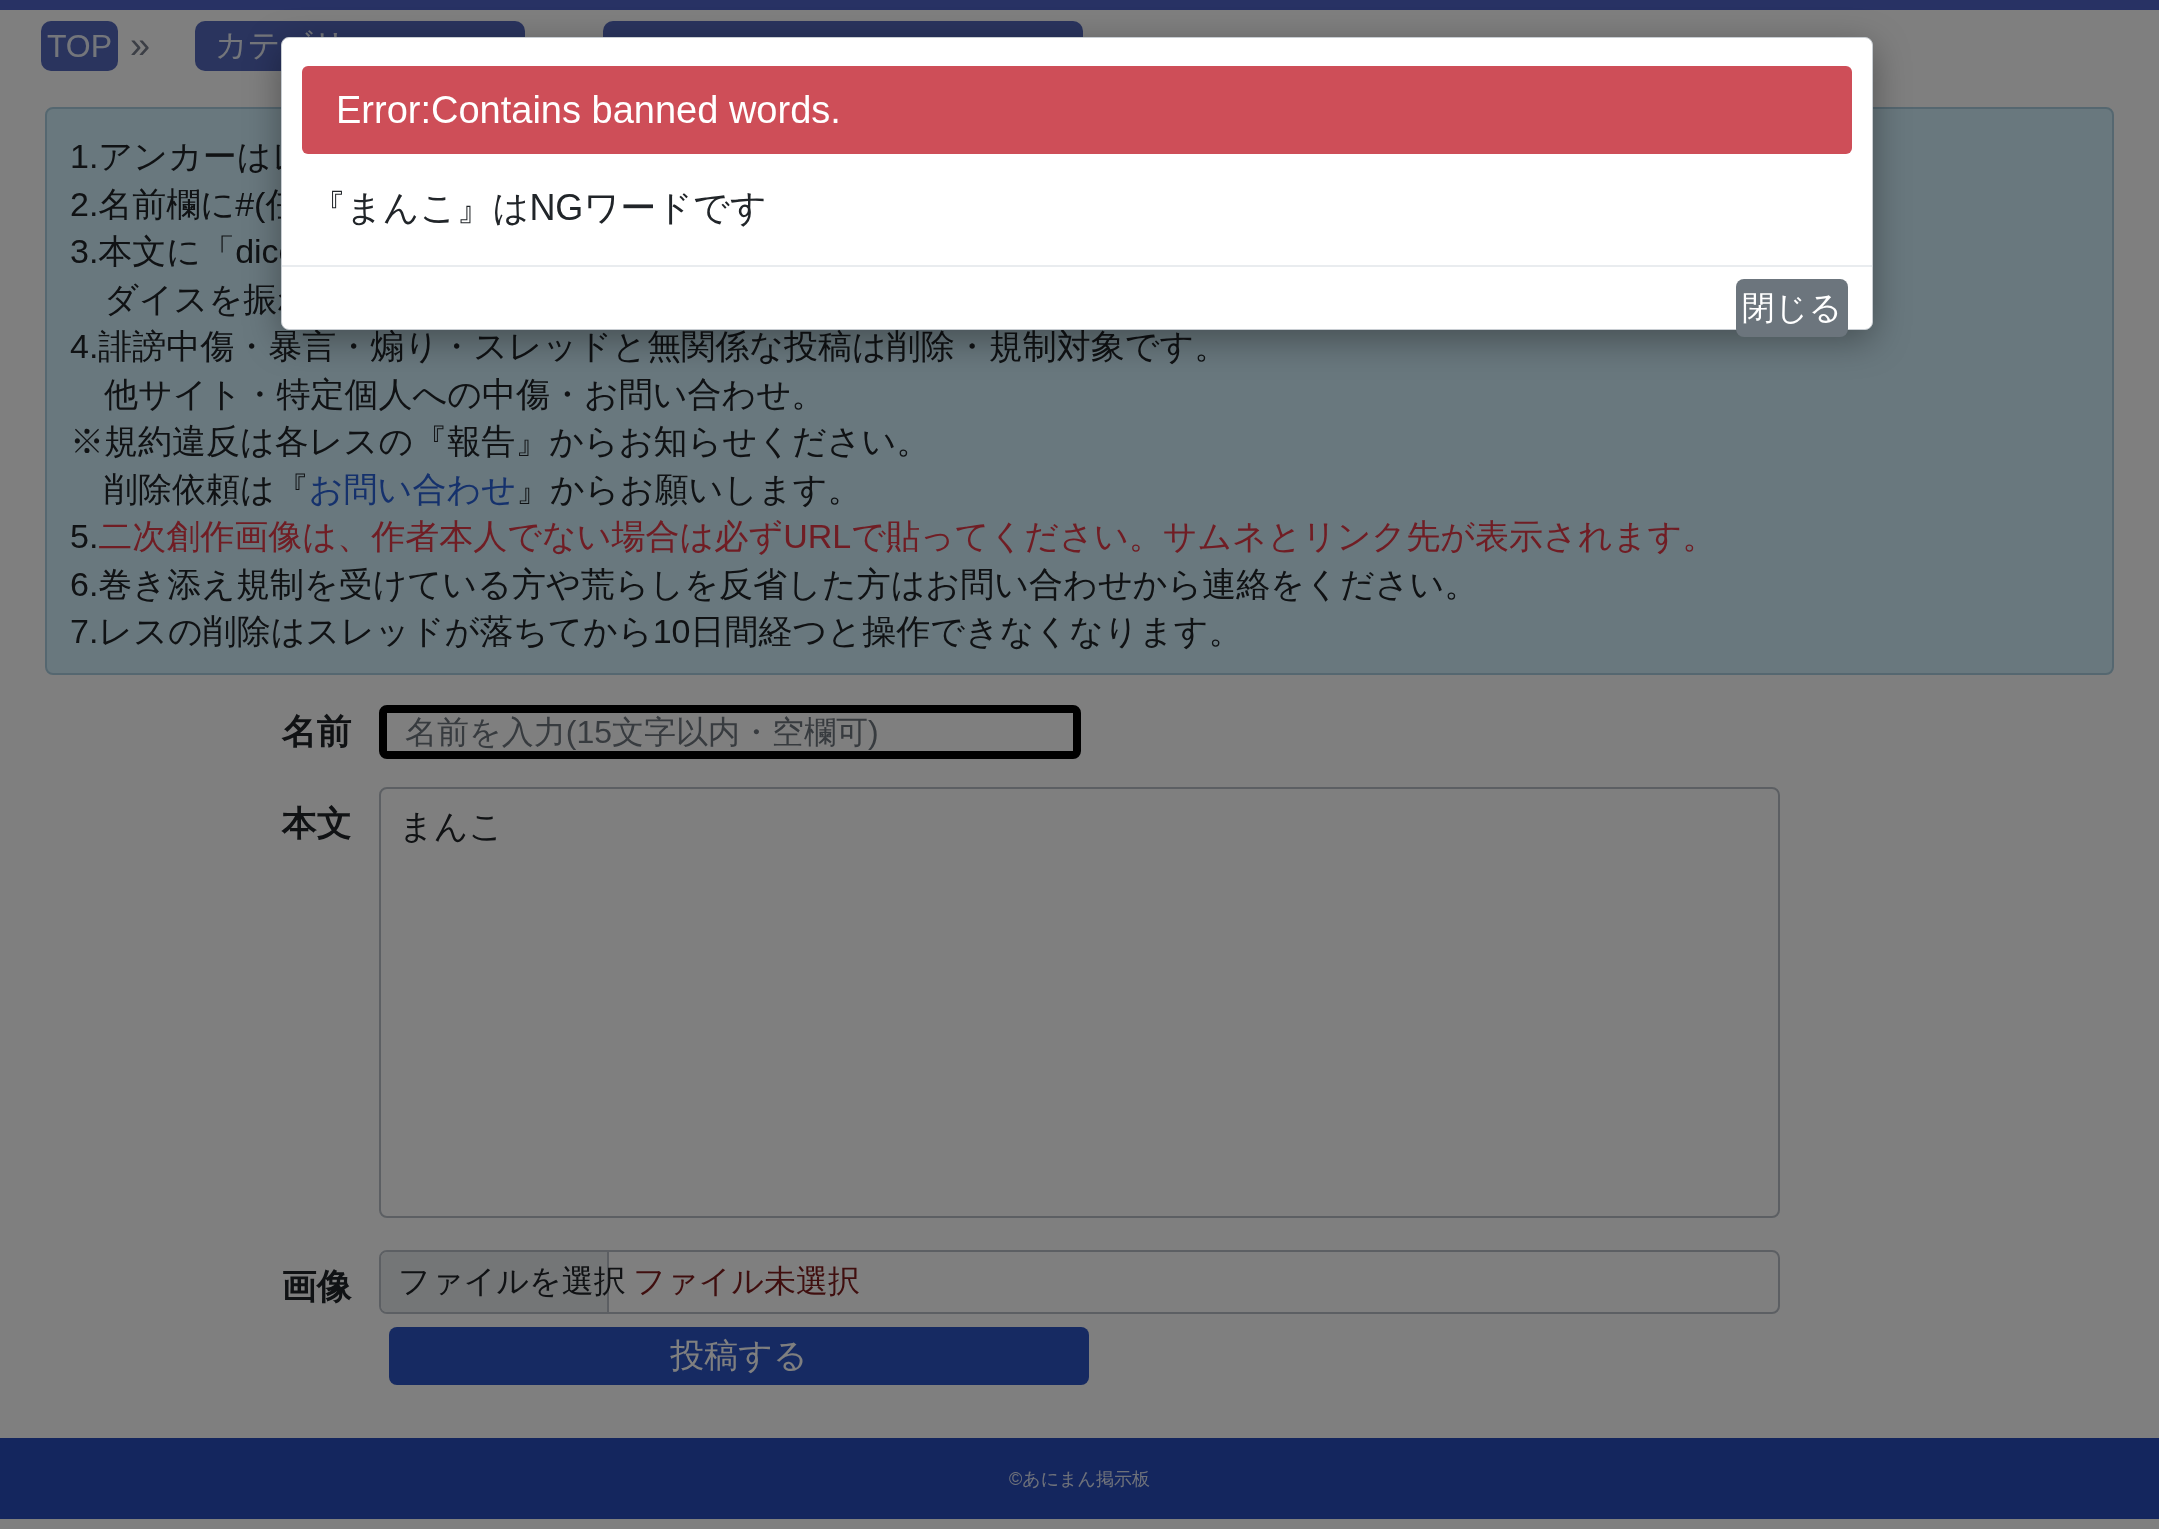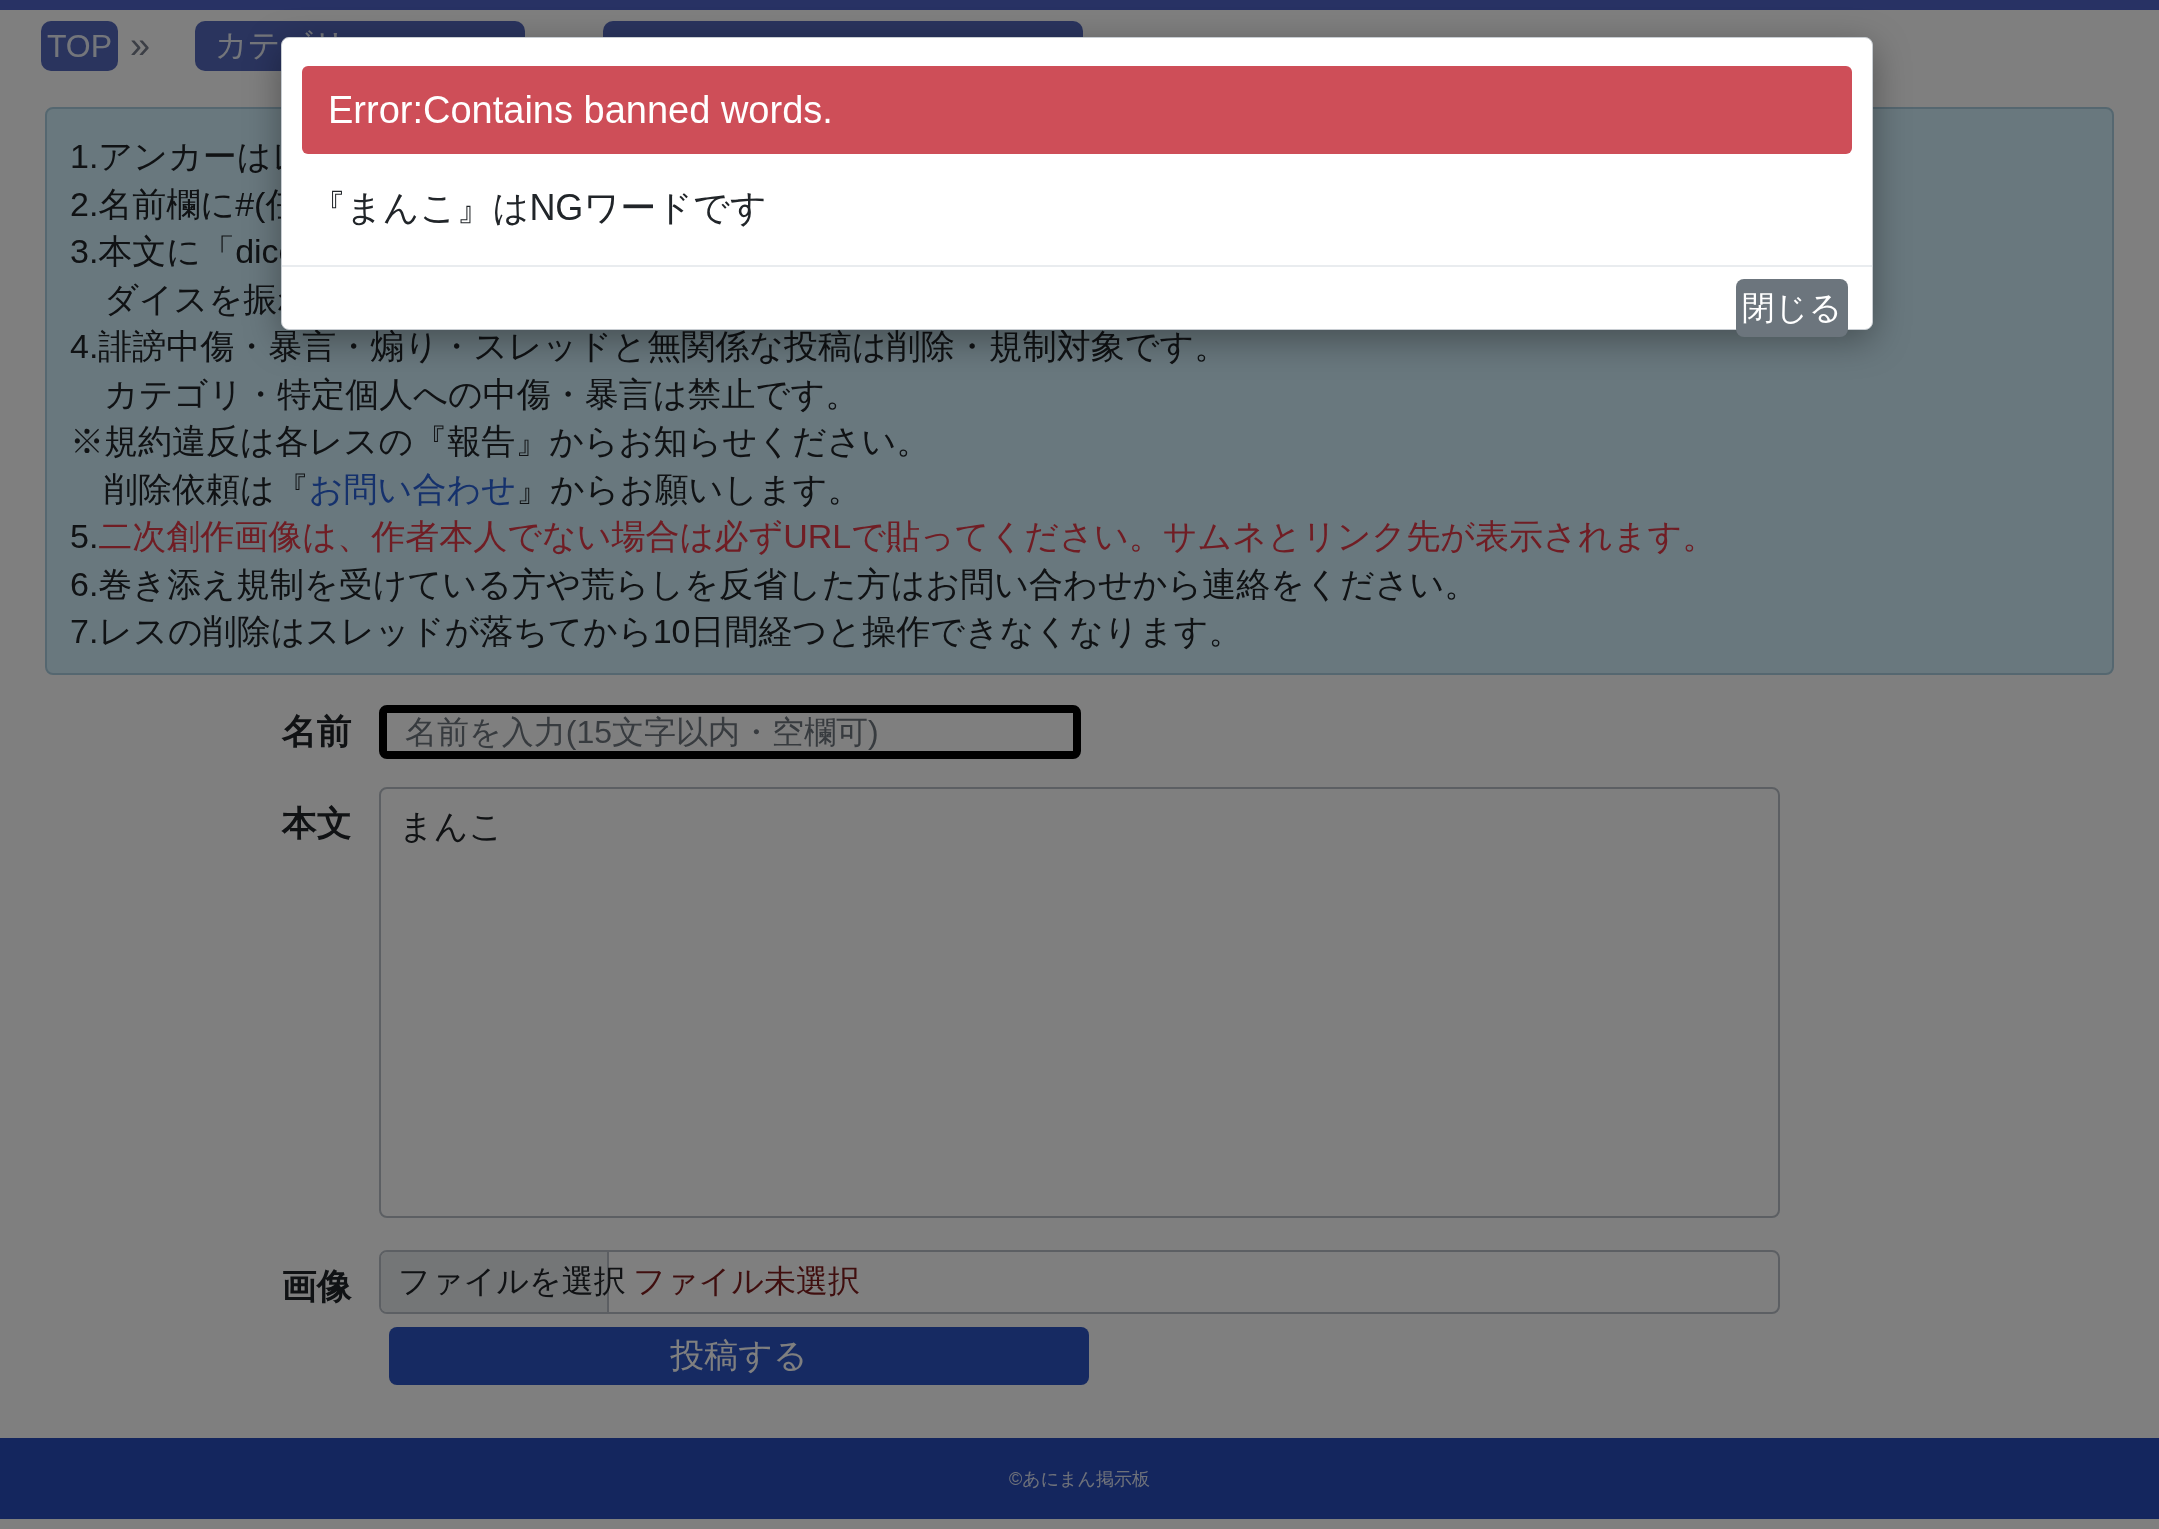--- a/index.html
+++ b/index.html
@@ -85,21 +85,21 @@
 
   
   .backdrop { position:absolute; inset:0; background:rgba(0,0,0,0.5); z-index:50; }
   .modal {
     position:absolute; left:281px; top:37px; width:1592px; height:293px;
     background:#fff; border:1px solid #c8cdd2; border-radius:8px;
     box-shadow:0 10px 36px rgba(0,0,0,0.35); z-index:60;
   }
   .modal-banner {
     margin:28px 20px 0 20px; height:88px; background:#ce4e58; border-radius:6px;
-    color:#fff; font-size:38px; display:flex; align-items:center; padding:0 26px;
+    color:#fff; font-size:38px; display:flex; align-items:center; padding:0 34px;
   }
   .modal-message { margin-top:30px; padding:0 28px; font-size:36px; color:#212529; }
   .modal-divider { margin-top:32px; border-top:2px solid #e9ecef; }
   .modal-footer { display:flex; justify-content:flex-end; padding:12px 24px 0 24px; }
   .close-btn {
     width:112px; height:58px; background:#6c757d; color:#fff; border:none;
     border-radius:8px; font-size:33px; font-family:"Liberation Sans", sans-serif; cursor:pointer;
   }
 </style>
 </head>
@@ -113,21 +113,21 @@
   <div class="chip chip-cat">カテゴリ</div>
   <div class="chip chip-thread"></div>
 </nav>
 
 <section class="rules" id="rules-box">
     <div class="rule-line"><span class="seg-normal">1.アンカーはレ</span></div>
     <div class="rule-line"><span class="seg-normal">2.名前欄に#(任</span></div>
     <div class="rule-line"><span class="seg-normal">3.本文に「dice</span></div>
     <div class="rule-line"><span class="seg-normal">　ダイスを振れ</span></div>
     <div class="rule-line"><span class="seg-normal">4.誹謗中傷・暴言・煽り・スレッドと無関係な投稿は削除・規制対象です。</span></div>
-    <div class="rule-line"><span class="seg-normal">　カテゴリ・特定個人への中傷・暴言は禁止です。</span></div>
+    <div class="rule-line"><span class="seg-normal">　他サイト・特定個人への中傷・お問い合わせ。</span></div>
     <div class="rule-line"><span class="seg-normal">※規約違反は各レスの『報告』からお知らせください。</span></div>
     <div class="rule-line"><span class="seg-normal">　削除依頼は『</span><span class="seg-link">お問い合わせ</span><span class="seg-normal">』からお願いします。</span></div>
     <div class="rule-line"><span class="seg-normal">5.</span><span class="seg-red">二次創作画像は、作者本人でない場合は必ずURLで貼ってください。サムネとリンク先が表示されます。</span></div>
     <div class="rule-line"><span class="seg-normal">6.巻き添え規制を受けている方や荒らしを反省した方はお問い合わせから連絡をください。</span></div>
     <div class="rule-line"><span class="seg-normal">7.レスの削除はスレッドが落ちてから10日間経つと操作できなくなります。</span></div>
   </section>
 
 <label class="form-label label-name">名前</label>
 <input class="input-name" type="text" placeholder="名前を入力(15文字以内・空欄可)" style="">
 

